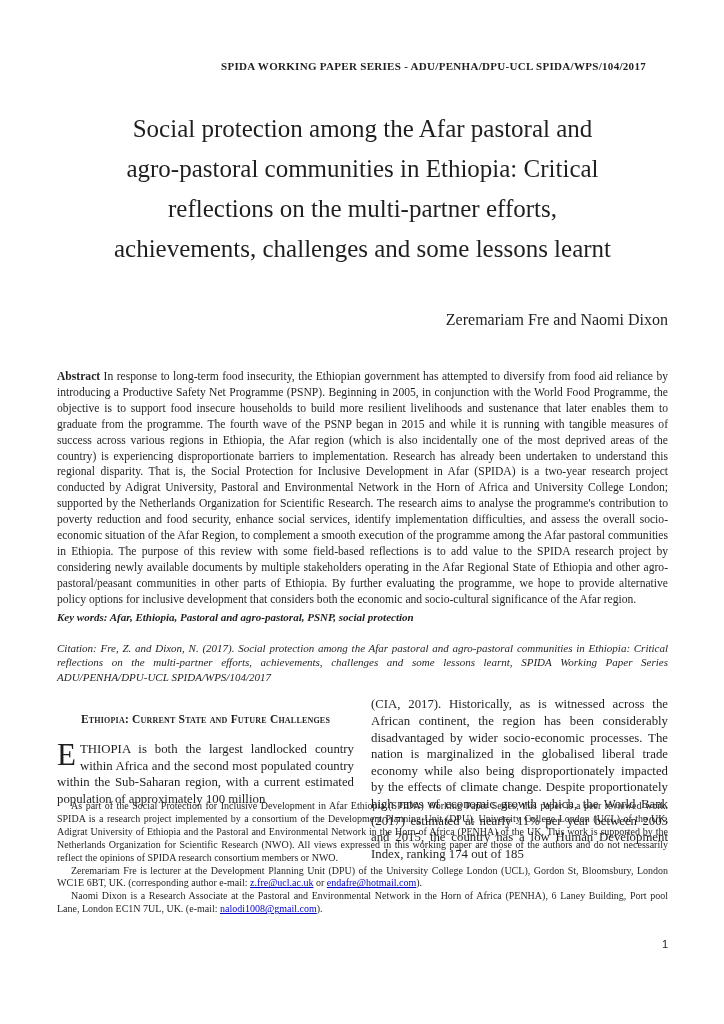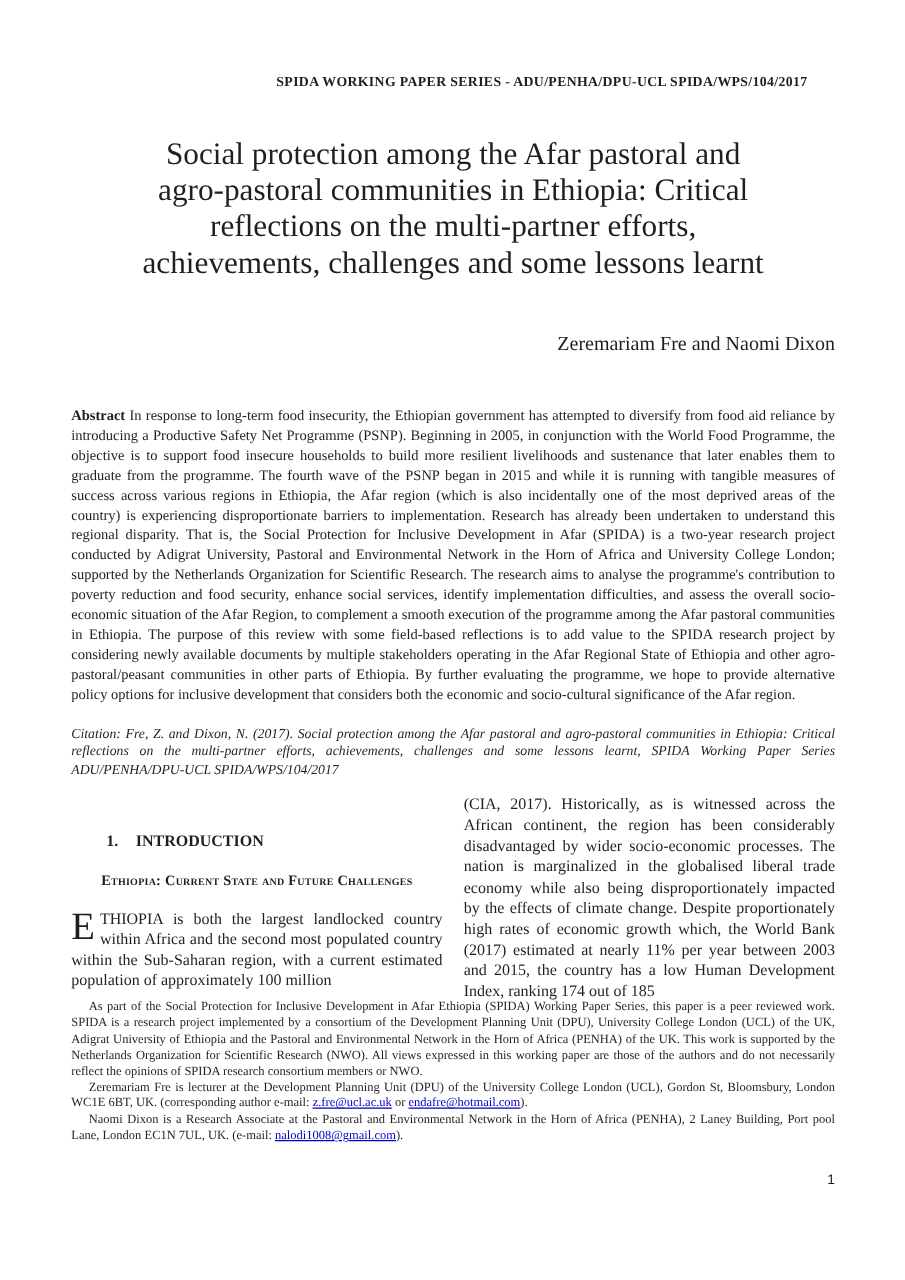--- a/index.html
+++ b/index.html
@@ -25,21 +25,21 @@
     text-align: right;
     letter-spacing: 0.3px;
     padding-right: 22px;
     white-space: nowrap;
   }
   .paper-title {
     max-width: 515px;
     margin: 37px auto 0 auto;
     text-align: center;
     font-size: 25px;
-    line-height: 29px;
+    line-height: 40px;
     font-weight: normal;
   }
   .authors-line {
     margin-top: 42px;
     text-align: right;
     font-size: 16px;
   }
   .abstract-paragraph {
     margin-top: 40px;
     font-size: 11.6px;
@@ -134,45 +134,45 @@
 <div class="page">
 
   <div class="series-header">SPIDA WORKING PAPER SERIES - ADU/PENHA/DPU-UCL SPIDA/WPS/104/2017</div>
 
   <div class="paper-title">Social protection among the Afar pastoral and agro-pastoral communities in Ethiopia: Critical reflections on the multi-partner efforts, achievements, challenges and some lessons learnt</div>
 
   <div class="authors-line">Zeremariam Fre and Naomi Dixon</div>
 
   <div class="abstract-paragraph"><span class="abstract-label">Abstract</span><span> In response to long-term food insecurity, the Ethiopian government has attempted to diversify from food aid reliance by introducing a Productive Safety Net Programme (PSNP). Beginning in 2005, in conjunction with the World Food Programme, the objective is to support food insecure households to build more resilient livelihoods and sustenance that later enables them to graduate from the programme. The fourth wave of the PSNP began in 2015 and while it is running with tangible measures of success across various regions in Ethiopia, the Afar region (which is also incidentally one of the most deprived areas of the country) is experiencing disproportionate barriers to implementation. Research has already been undertaken to understand this regional disparity. That is, the Social Protection for Inclusive Development in Afar (SPIDA) is a two-year research project conducted by Adigrat University, Pastoral and Environmental Network in the Horn of Africa and University College London; supported by the Netherlands Organization for Scientific Research. The research aims to analyse the programme's contribution to poverty reduction and food security, enhance social services, identify implementation difficulties, and assess the overall socio-economic situation of the Afar Region, to complement a smooth execution of the programme among the Afar pastoral communities in Ethiopia. The purpose of this review with some field-based reflections is to add value to the SPIDA research project by considering newly available documents by multiple stakeholders operating in the Afar Regional State of Ethiopia and other agro-pastoral/peasant communities in other parts of Ethiopia. By further evaluating the programme, we hope to provide alternative policy options for inclusive development that considers both the economic and socio-cultural significance of the Afar region.</span></div>
 
+  <div class="keywords-line"><span>Key words:</span><span> Afar, Ethiopia, Pastoral and agro-pastoral, PSNP, social protection</span></div>
 
 
   <div class="citation-paragraph"><span>Citation:</span><span> Fre, Z. and Dixon, N. (2017). Social protection among the Afar pastoral and agro-pastoral communities in Ethiopia: Critical reflections on the multi-partner efforts, achievements, challenges and some lessons learnt, SPIDA Working Paper Series ADU/PENHA/DPU-UCL SPIDA/WPS/104/2017</span></div>
 
   <div class="columns">
 
     <div class="col">
-      <div class="section-heading"><span class="hnum">1.</span><span>INTRODUCTION</span></div>
 
       <div class="section-subheading">Ethiopia: Current State and Future Challenges</div>
 
       <div class="intro-left-paragraph"><span class="drop-cap">E</span><span>THIOPIA is both the largest landlocked country within Africa and the second most populated country within the Sub-Saharan region, with a current estimated population of approximately 100 million</span></div>
     </div>
 
     <div class="col">
       <div>(CIA, 2017). Historically, as is witnessed across the African continent, the region has been considerably disadvantaged by wider socio-economic processes. The nation is marginalized in the globalised liberal trade economy while also being disproportionately impacted by the effects of climate change. Despite proportionately high rates of economic growth which, the World Bank (2017) estimated at nearly 11% per year between 2003 and 2015, the country has a low Human Development Index, ranking 174 out of 185</div>
     </div>
 
   </div>
 
   <div class="footnote-block">
 
     <p class="footnote-paragraph">As part of the Social Protection for Inclusive Development in Afar Ethiopia (SPIDA) Working Paper Series, this paper is a peer reviewed work. SPIDA is a research project implemented by a consortium of the Development Planning Unit (DPU), University College London (UCL) of the UK, Adigrat University of Ethiopia and the Pastoral and Environmental Network in the Horn of Africa (PENHA) of the UK. This work is supported by the Netherlands Organization for Scientific Research (NWO). All views expressed in this working paper are those of the authors and do not necessarily reflect the opinions of SPIDA research consortium members or NWO.</p>
 
     <p class="footnote-paragraph"><span>Zeremariam Fre is lecturer at the Development Planning Unit (DPU) of the University College London (UCL), Gordon St, Bloomsbury, London WC1E 6BT, UK. (corresponding author e-mail: </span><a class="email-link">z.fre@ucl.ac.uk</a><span> or </span><a class="email-link">endafre@hotmail.com</a><span>).</span></p>
 
-    <p class="footnote-paragraph"><span>Naomi Dixon is a Research Associate at the Pastoral and Environmental Network in the Horn of Africa (PENHA), 2 Laney Building, Port pool Lane, London EC1N 7UL, UK. (e-mail: </span><a class="email-link">nalodi1008@gmail.com</a><span>).</span></p>
+    <p class="footnote-paragraph"><span>Naomi Dixon is a Research Associate at the Pastoral and Environmental Network in the Horn of Africa (PENHA), 6 Laney Building, Port pool Lane, London EC1N 7UL, UK. (e-mail: </span><a class="email-link">nalodi1008@gmail.com</a><span>).</span></p>
 
   </div>
 
   <div class="page-number">1</div>
 
 </div>
 
 </body></html>

